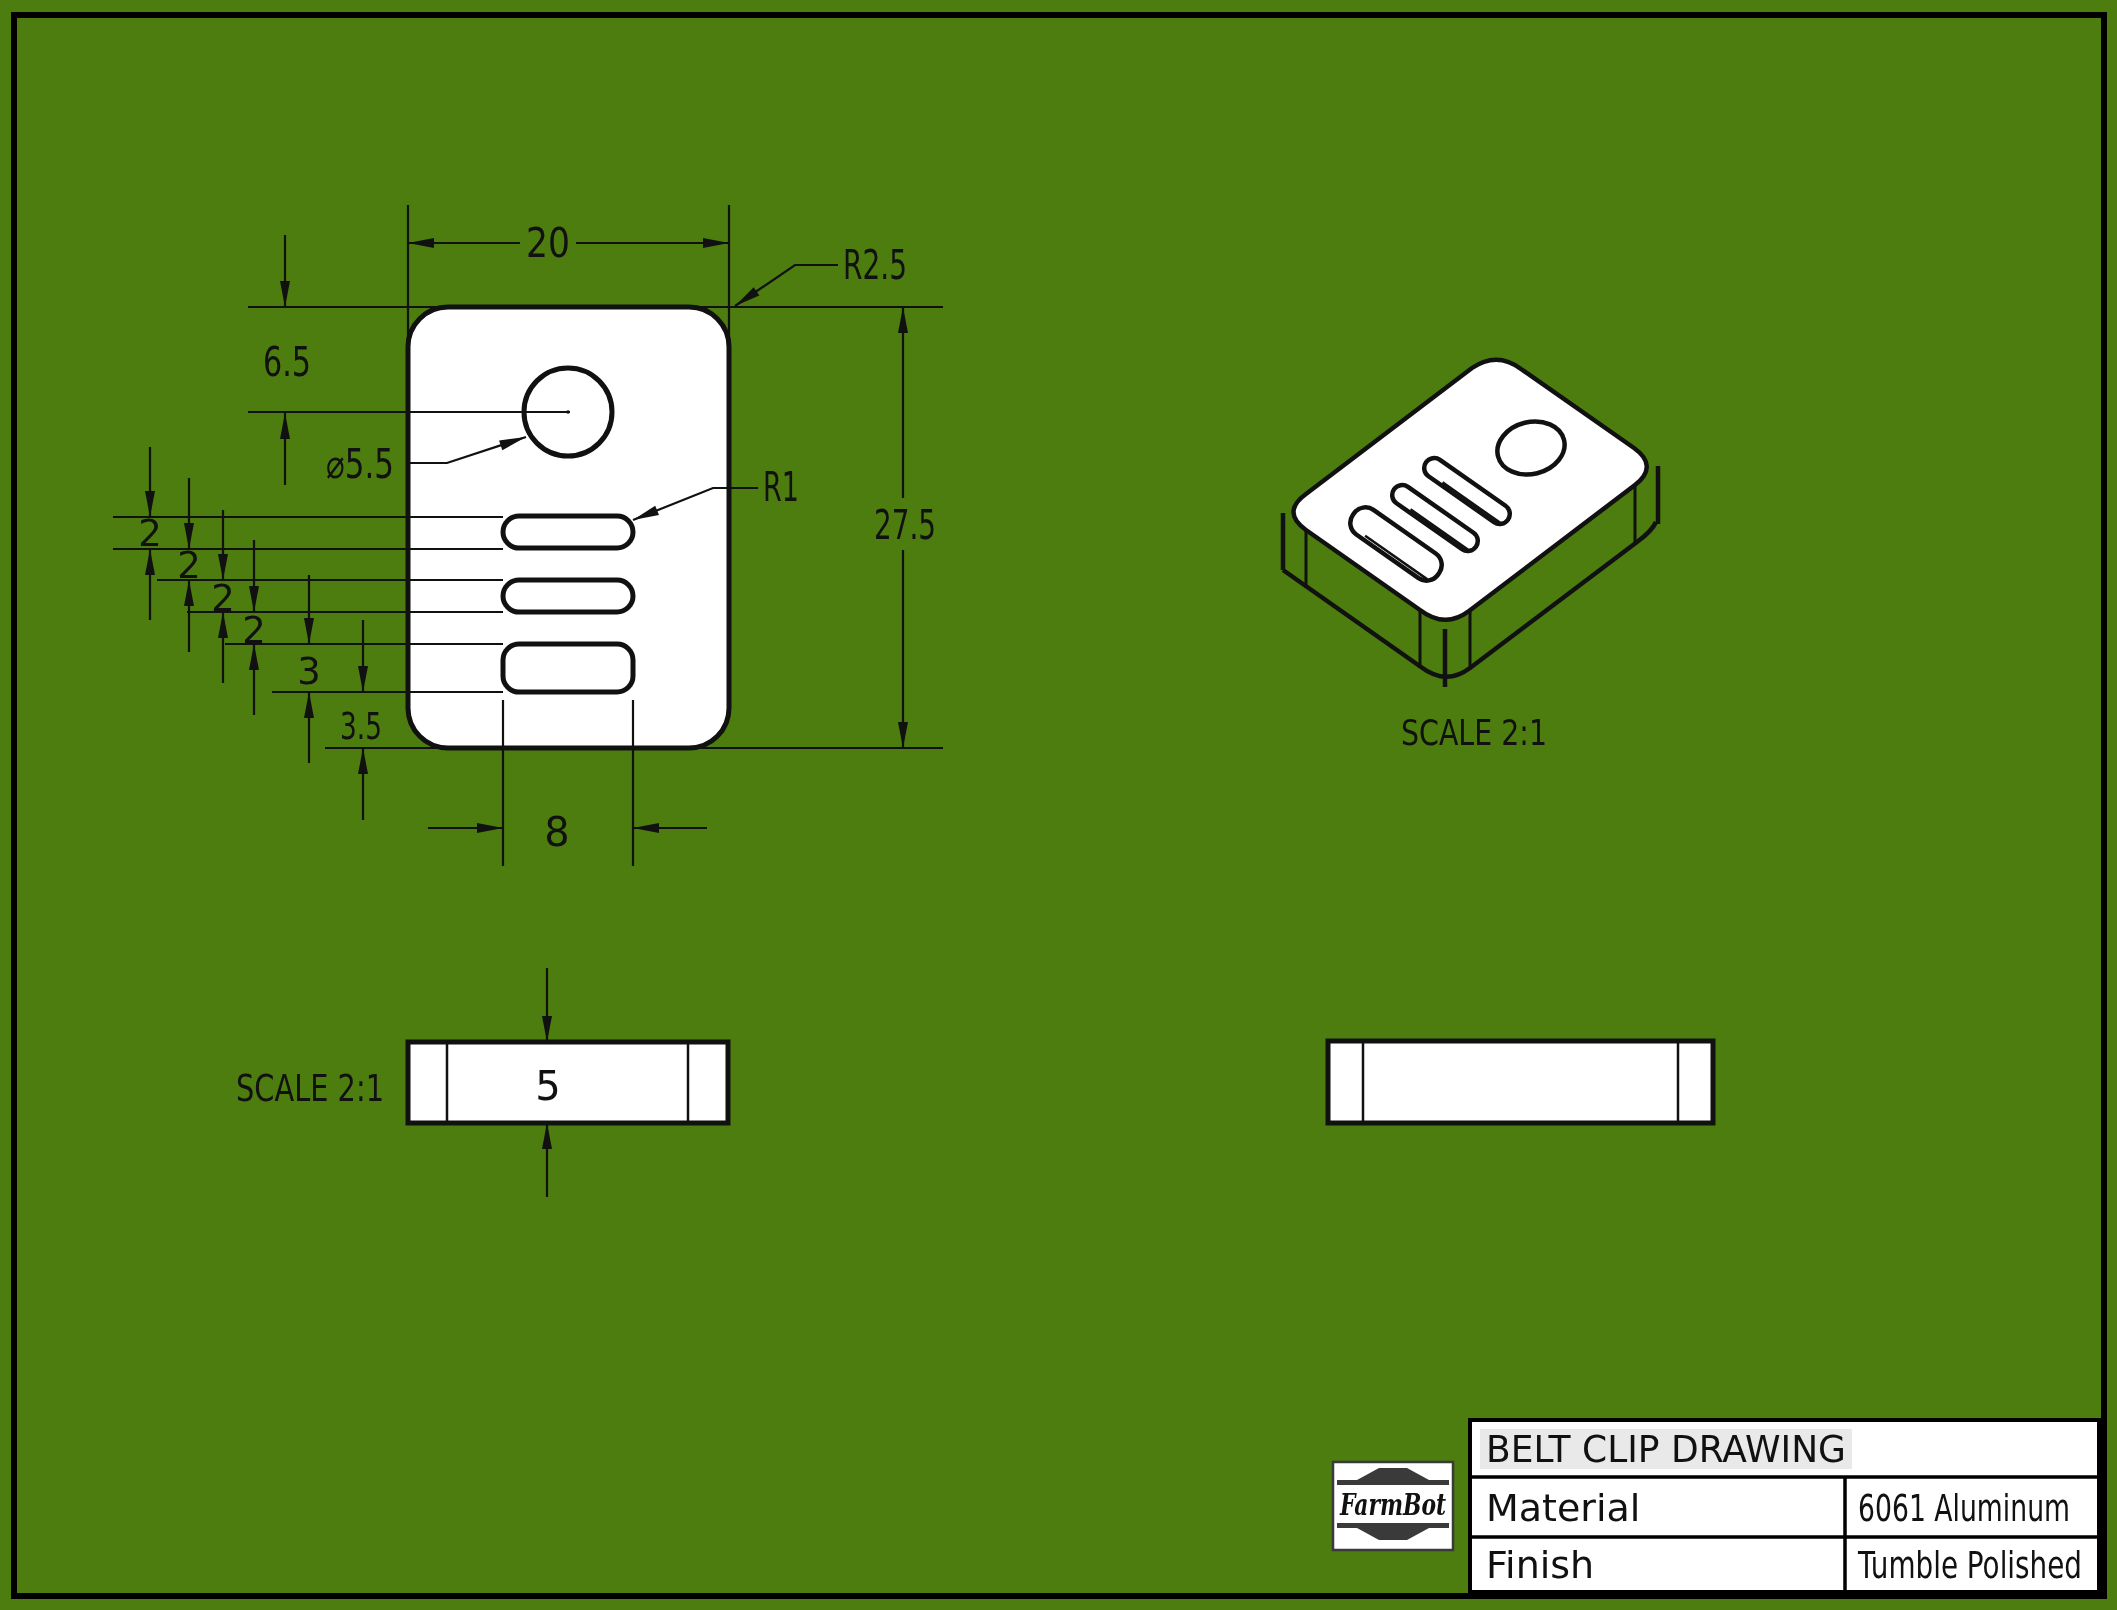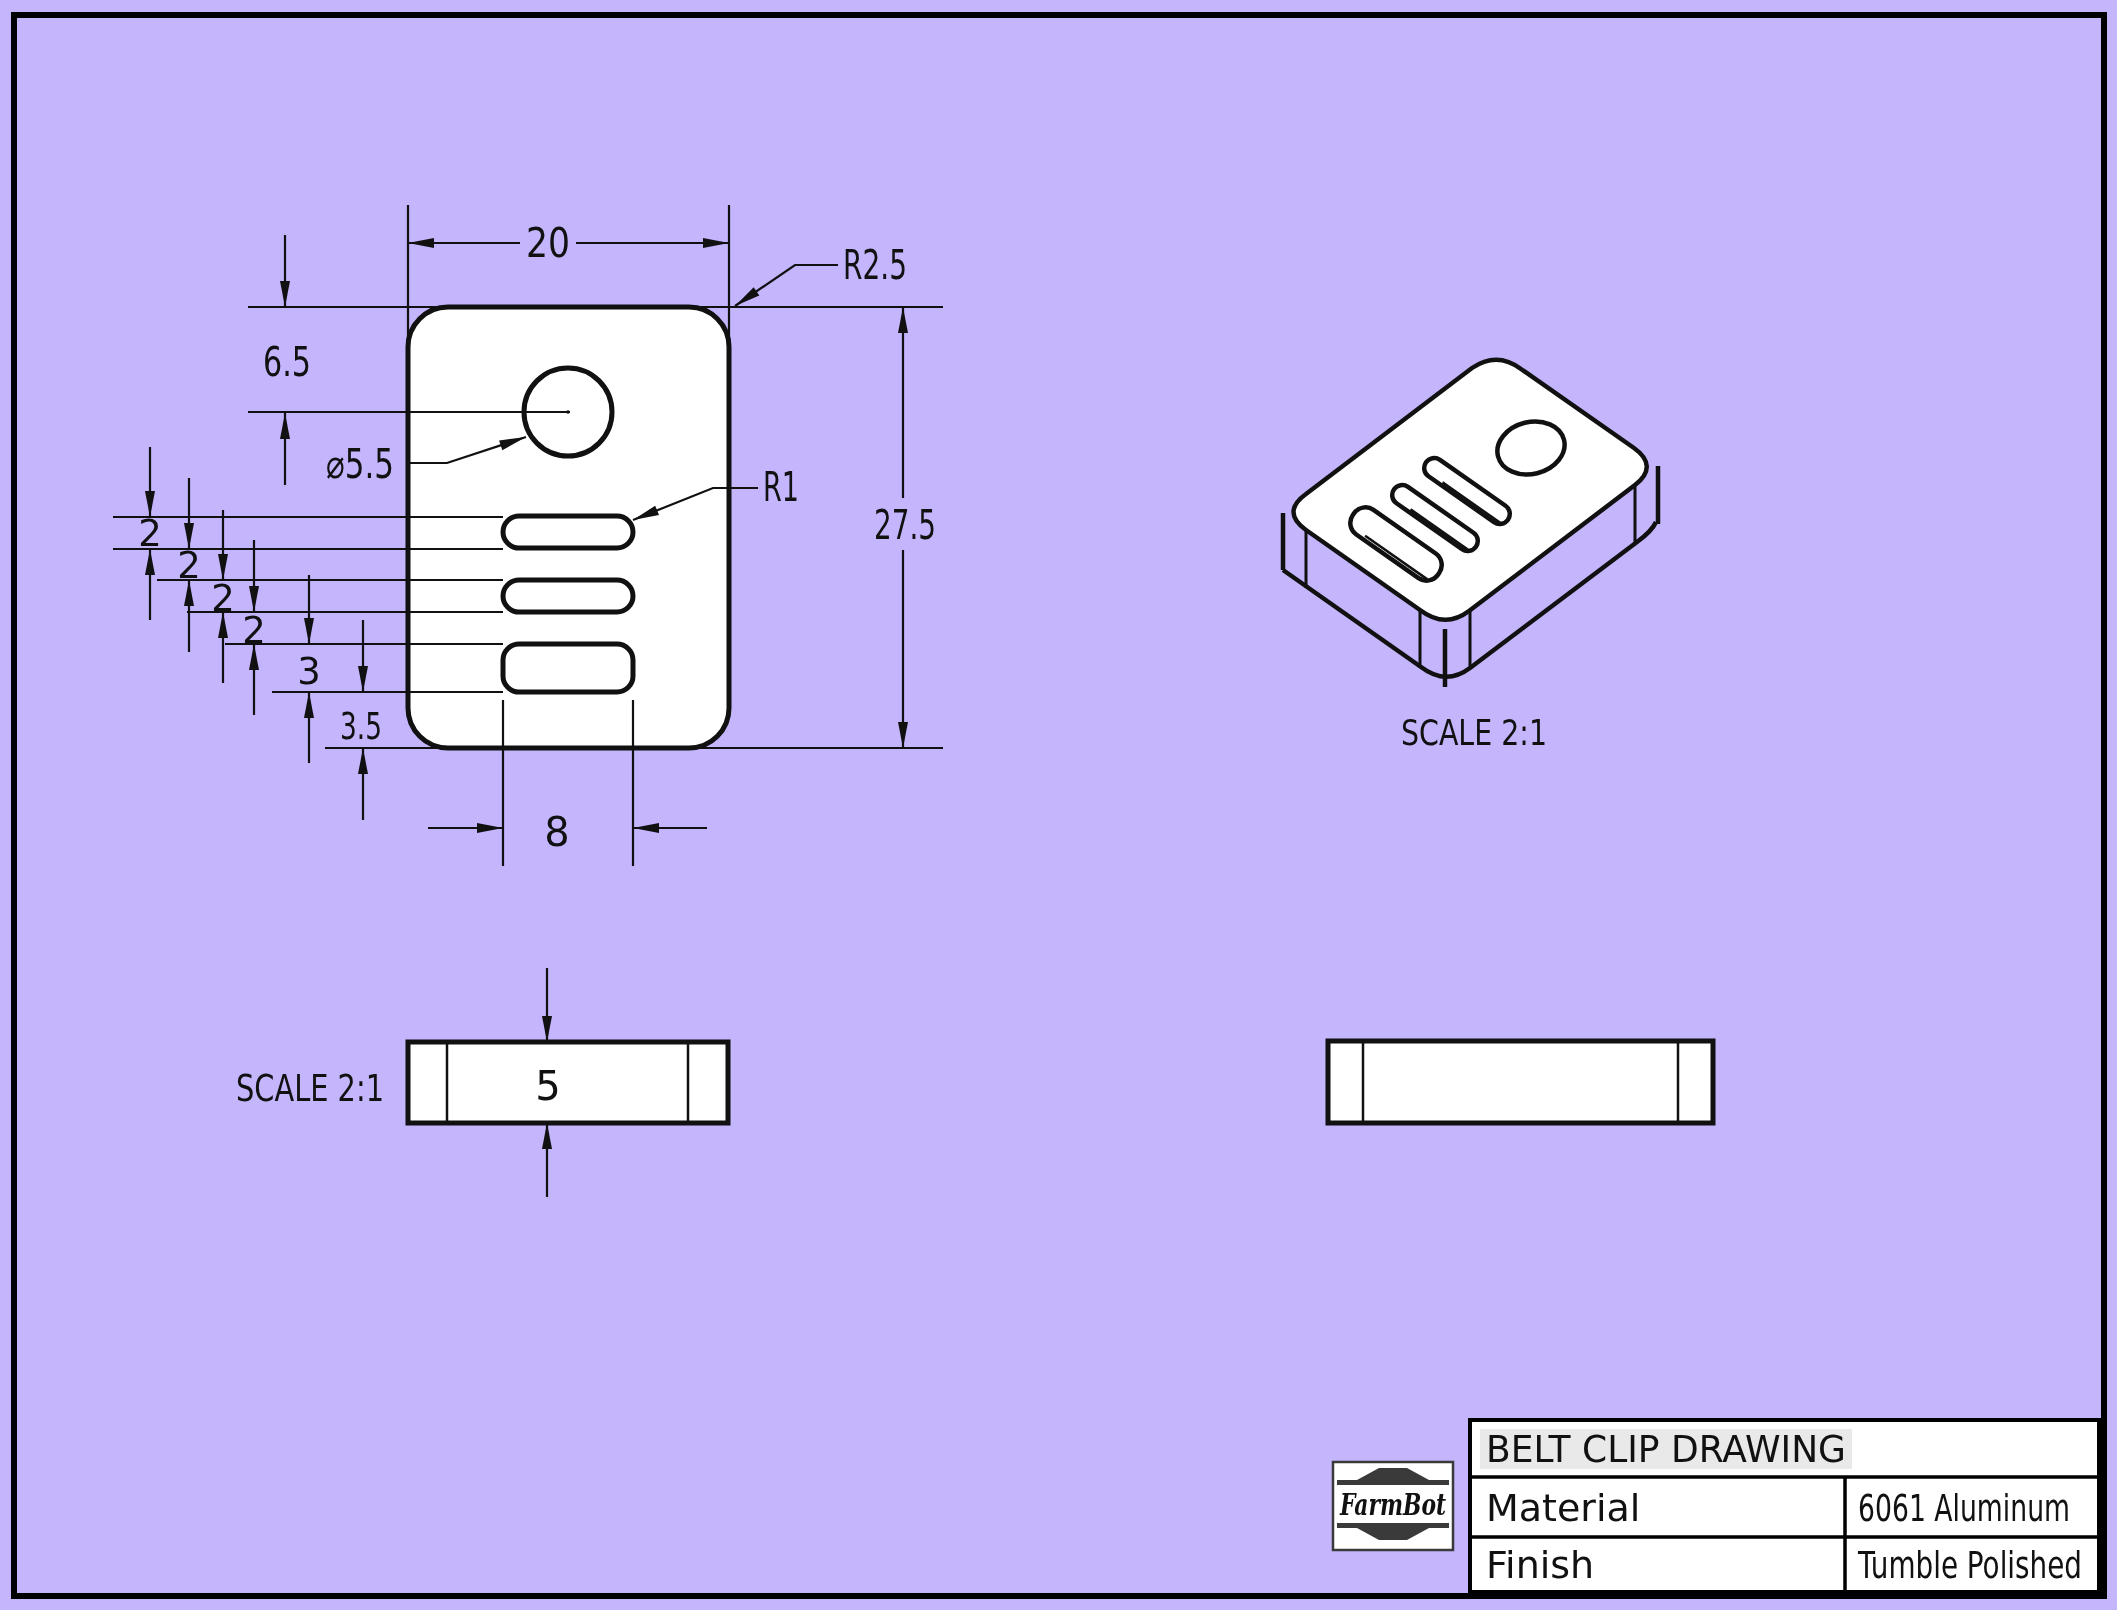--- a/index.html
+++ b/index.html
@@ -1,16 +1,16 @@
 <!DOCTYPE html>
 <html><head>
 <meta charset="utf-8">
 <style>
   html,body{margin:0;padding:0;background:#ffffff;}
-  #canvas{position:relative;width:2117px;height:1610px;background:#c4b5fd;overflow:hidden;
+  #canvas{position:relative;width:2117px;height:1610px;background:#4d7c0f;overflow:hidden;
           font-family:"DejaVu Sans",sans-serif;}
   svg text{fill:#111;font-family:"DejaVu Sans",sans-serif;}
   .logoscript{font-family:"DejaVu Serif",serif;font-style:italic;font-weight:bold;}
 </style>
 </head>
 <body>
 
 <div id="canvas">
 <svg width="2117" height="1610" viewBox="0 0 2117 1610">
 

